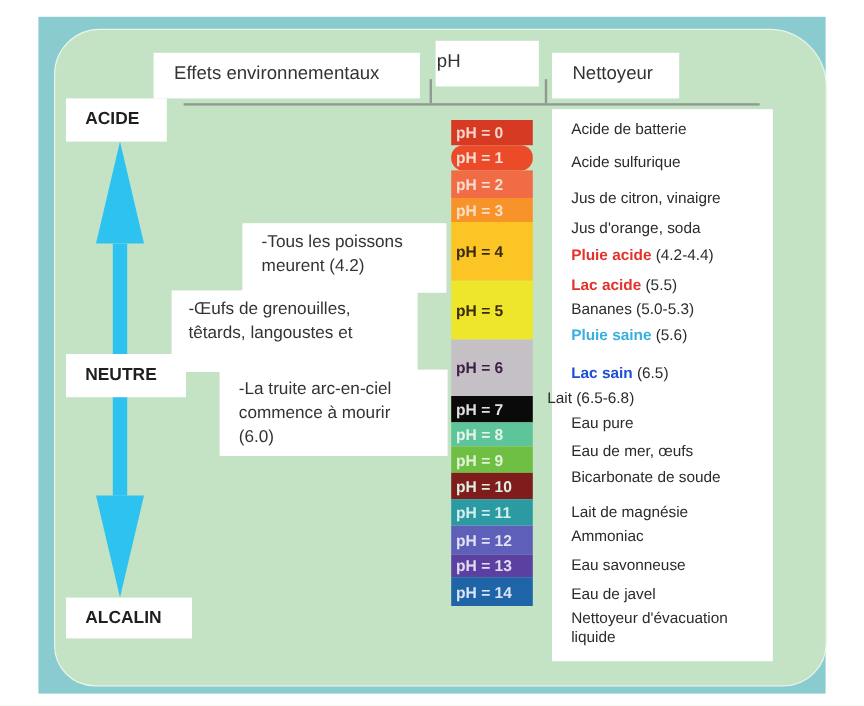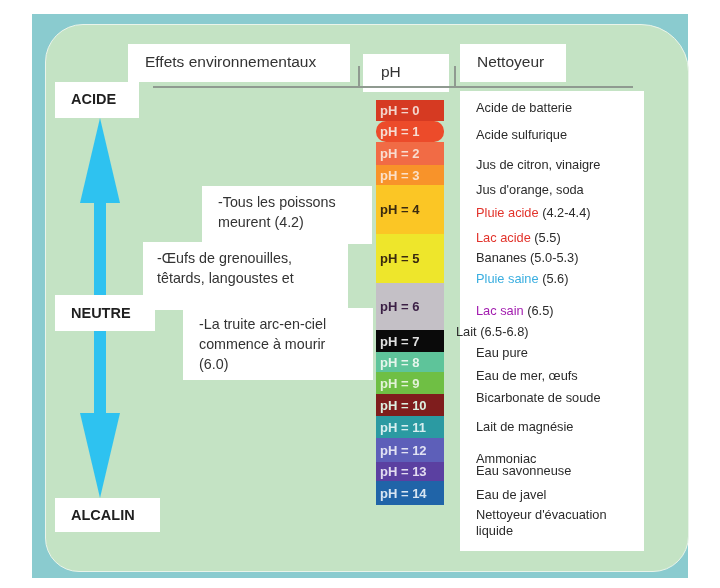--- a/index.html
+++ b/index.html
@@ -5,21 +5,21 @@
   * { box-sizing: border-box; margin: 0; padding: 0; }
   html, body { width: 720px; height: 588px; background: #ffffff; overflow: hidden; }
   body { position: relative; font-family: "Liberation Sans", sans-serif; }
 
   .outer { position: absolute; left: 32px; top: 14px; width: 656px; height: 564px; background: #8acbcf; }
   .inner { position: absolute; left: 45px; top: 24px; width: 644px; height: 548px; background: #c4e3c4;
            border-radius: 38px 48px 36px 34px; border: 1.5px solid #eaf4ea; }
 
   .hdr { position: absolute; background: #fff; color: #333; font-size: 15.5px; padding-top: 9px; }
   .hdr-effets { left: 128px; top: 44px; width: 222px; height: 38px; padding-left: 17px; }
-  .hdr-ph { left: 363px; top: 54px; width: 86px; height: 38px; padding-left: 18px; }
+  .hdr-ph { left: 363px; top: 34px; width: 86px; height: 38px; padding-left: 1px; }
   .hdr-ex { left: 460px; top: 44px; width: 106px; height: 38px; padding-left: 17px; }
   .hline { position: absolute; left: 153px; top: 86px; width: 480px; height: 2px; background: #8f9a90; }
   .vtick { position: absolute; width: 2px; height: 20px; background: #8f9a90; top: 66px; }
 
   .label { position: absolute; background: #fff; color: #1f1f1f; font-weight: bold; font-size: 14.5px; padding-left: 16px; padding-top: 9px; }
   .lbl-acide { left: 55px; top: 82px; width: 84px; height: 36px; }
   .lbl-neutre { left: 55px; top: 295px; width: 100px; height: 36px; padding-top: 10px; }
   .lbl-alcalin { left: 55px; top: 498px; width: 105px; height: 34px; }
 
   .arrow { position: absolute; left: 72px; top: 118px; width: 56px; height: 380px; }
@@ -28,21 +28,21 @@
   .eff-1 { left: 202px; top: 186px; width: 170px; height: 58px; padding: 6px 0 0 16px; }
   .eff-2 { left: 143px; top: 242px; width: 205px; height: 68px; padding: 6px 0 0 14px; overflow: hidden; }
   .eff-3 { left: 183px; top: 308px; width: 190px; height: 72px; padding: 6px 0 0 16px; }
 
   .phcol { position: absolute; left: 376px; top: 100px; width: 68px; }
   .phcell { display: flex; align-items: center; justify-content: flex-start; padding-left: 4px;
             font-weight: bold; font-size: 13px; color: #f5e6df; }
 
   .examples { position: absolute; left: 460px; top: 91px; width: 184px; height: 460px; background: #fff; }
   .ex-item { position: absolute; left: 16px; font-size: 12.8px; color: #2b2b2b; white-space: nowrap; line-height: 16px; }
-  .ex-item .hl { font-weight: normal; text-align: right; }
+  .ex-item .hl { font-weight: bold; text-align: right; }
   .ex-wrap { white-space: normal; width: 160px; }
 </style>
 </head>
 <body>
 
 <div class="outer"></div>
 <div class="inner"></div>
 
 <div class="hdr hdr-effets">Effets environnementaux</div>
 <div class="hdr hdr-ph">pH</div>
@@ -96,23 +96,23 @@
 <div class="examples"></div>
 <div id="exlist">
     <div class="ex-item" style="left: 476px; top: 100px;">Acide de batterie</div>
     <div class="ex-item" style="left: 476px; top: 127px;">Acide sulfurique</div>
     <div class="ex-item" style="left: 476px; top: 157px;">Jus de citron, vinaigre</div>
     <div class="ex-item" style="left: 476px; top: 182px;">Jus d'orange, soda</div>
     <div class="ex-item" style="left: 476px; top: 205px;"><span class="hl" style="color: rgb(226, 51, 43);">Pluie acide</span><span> (4.2-4.4)</span></div>
     <div class="ex-item" style="left: 476px; top: 230px;"><span class="hl" style="color: rgb(226, 51, 43);">Lac acide</span><span> (5.5)</span></div>
     <div class="ex-item" style="left: 476px; top: 250px;">Bananes (5.0-5.3)</div>
     <div class="ex-item" style="left: 476px; top: 271px;"><span class="hl" style="color: rgb(58, 174, 224);">Pluie saine</span><span> (5.6)</span></div>
-    <div class="ex-item" style="left: 476px; top: 303px;"><span class="hl" style="color: #a21caf;">Lac sain</span><span> (6.5)</span></div>
+    <div class="ex-item" style="left: 476px; top: 303px;"><span class="hl" style="color: #1d4ed8;">Lac sain</span><span> (6.5)</span></div>
     <div class="ex-item" style="left: 456px; top: 324px;">Lait (6.5-6.8)</div>
     <div class="ex-item" style="left: 476px; top: 345px;">Eau pure</div>
     <div class="ex-item" style="left: 476px; top: 368px;">Eau de mer, œufs</div>
     <div class="ex-item" style="left: 476px; top: 390px;">Bicarbonate de soude</div>
     <div class="ex-item" style="left: 476px; top: 419px;">Lait de magnésie</div>
-    <div class="ex-item" style="left: 476px; top: 451px;">Ammoniac</div>
+    <div class="ex-item" style="left: 476px; top: 439px;">Ammoniac</div>
     <div class="ex-item" style="left: 476px; top: 463px;">Eau savonneuse</div>
     <div class="ex-item" style="left: 476px; top: 487px;">Eau de javel</div>
     <div class="ex-item ex-wrap" style="left: 476px; top: 507px;">Nettoyeur d'évacuation liquide</div>
   </div>
 
 </body></html>

